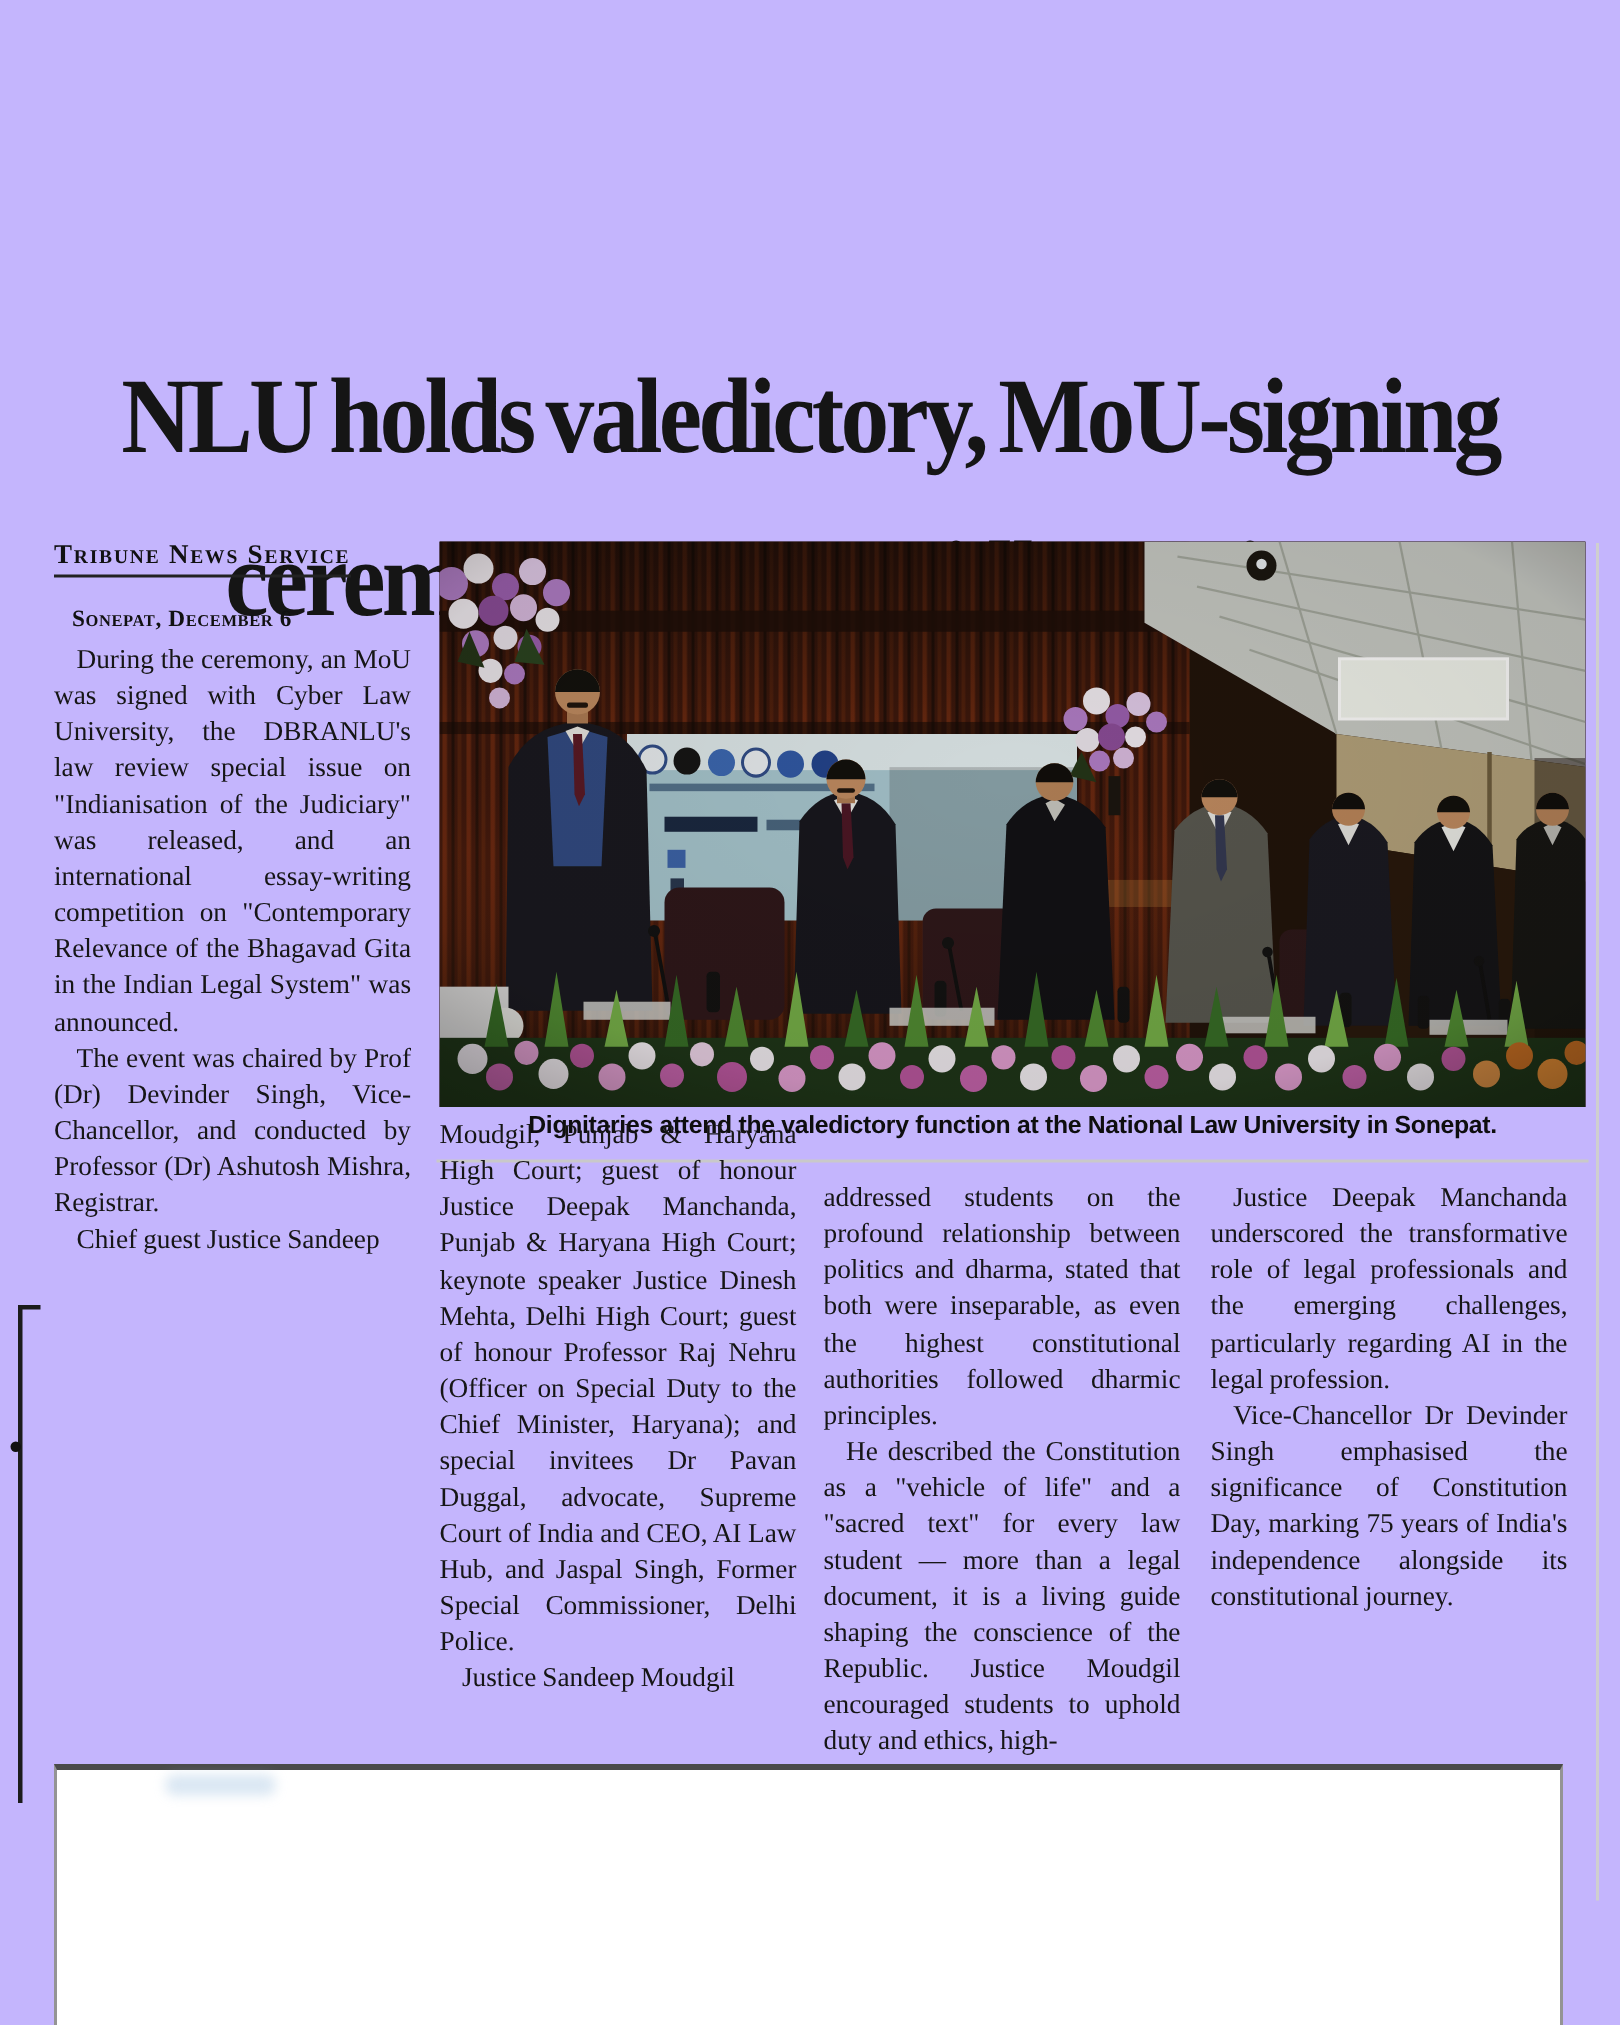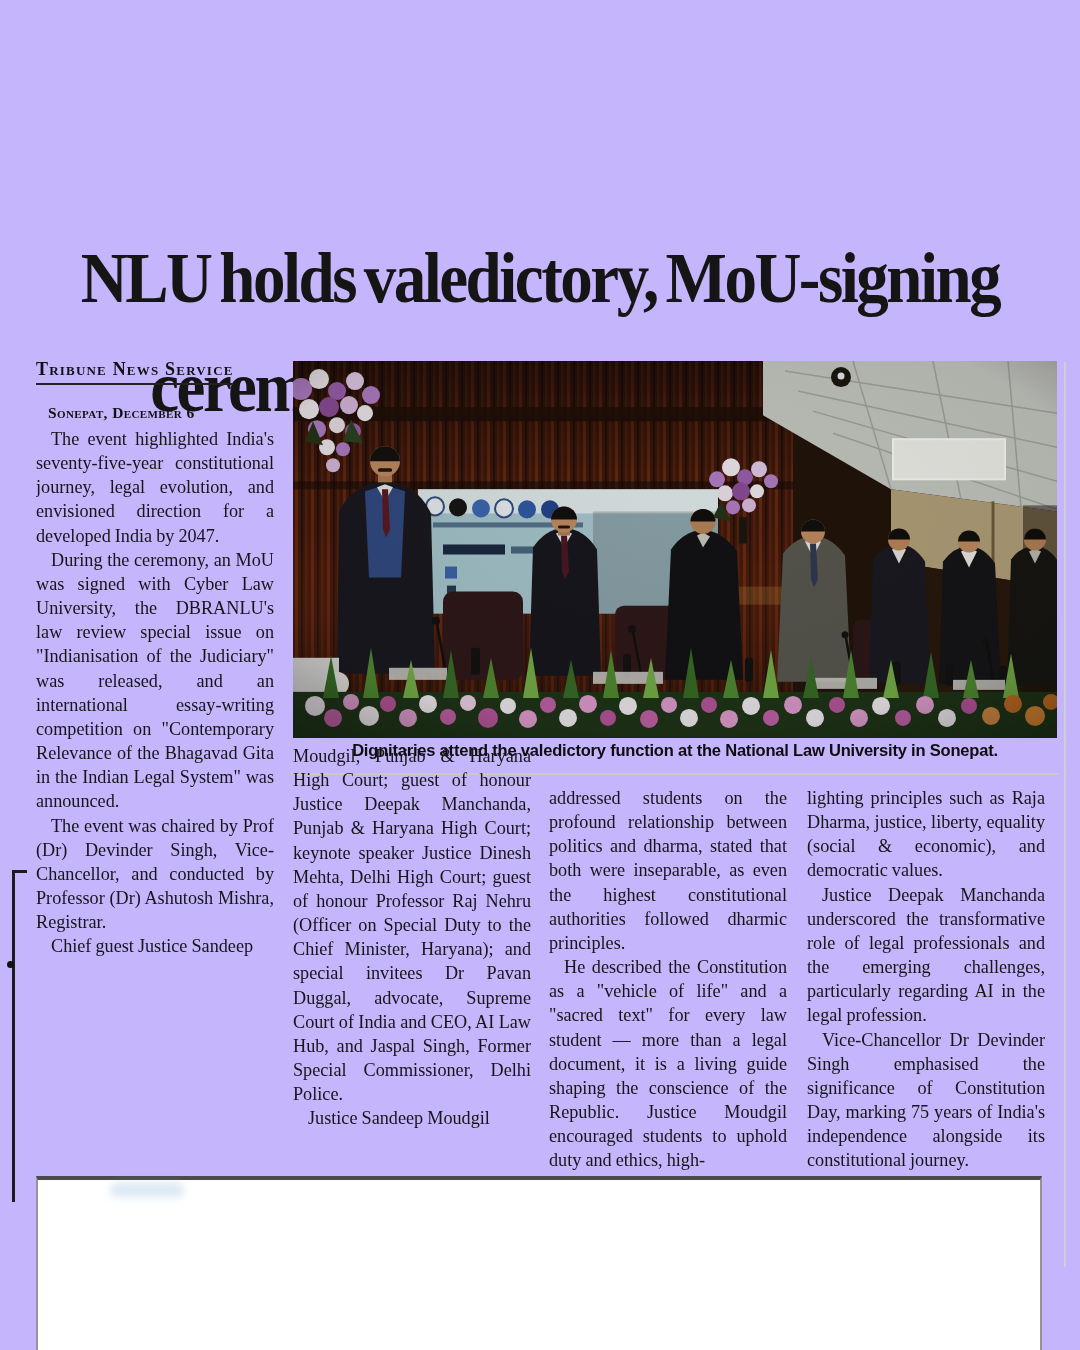--- a/index.html
+++ b/index.html
@@ -75,21 +75,20 @@
 
   <h1 class="abs headline">
     <span>NLU holds valedictory, MoU-signing</span><br>
     <span class="hl2-roman">ceremony on</span><span class="it">Samvidhan Diwas</span>
   </h1>
 
   <div class="abs byline">Tribune News Service</div>
   <div class="abs dateline">Sonepat, December 6</div>
 
   <div class="abs body-col col1">
-    <p class="ind">The event highlighted India's seventy-five-year constitutional journey, legal evolution, and envisioned direction for a developed India by 2047.</p>
     <p class="ind">During the ceremony, an MoU was signed with Cyber Law University, the DBRANLU's law review special issue on "Indianisation of the Judiciary" was released, and an international essay-writing competition on "Contemporary Relevance of the Bhagavad Gita in the Indian Legal System" was announced.</p>
     <p class="ind">The event was chaired by Prof (Dr) Devinder Singh, Vice-Chancellor, and conducted by Professor (Dr) Ashutosh Mishra, Registrar.</p>
     <p class="ind">Chief guest Justice Sandeep</p>
   </div>
 
   <figure class="abs photo">
     <svg viewBox="0 0 764 376" preserveAspectRatio="none">
       <defs>
         <pattern id="wood" width="16" height="376" patternUnits="userSpaceOnUse">
           <rect width="16" height="376" fill="#3d1206"></rect>
@@ -341,21 +340,20 @@
 
   <div class="abs body-col col2">
     <p>Moudgil, Punjab &amp; Haryana High Court; guest of honour Justice Deepak Manchanda, Punjab &amp; Haryana High Court; keynote speaker Justice Dinesh Mehta, Delhi High Court; guest of honour Professor Raj Nehru (Officer on Special Duty to the Chief Minister, Haryana); and special invitees Dr Pavan Duggal, advocate, Supreme Court of India and CEO, AI Law Hub, and Jaspal Singh, Former Special Commissioner, Delhi Police.</p>
     <p class="ind">Justice Sandeep Moudgil</p>
   </div>
   <div class="abs body-col col3">
     <p>addressed students on the profound relationship between politics and dharma, stated that both were inseparable, as even the highest constitutional authorities followed dharmic principles.</p>
     <p class="ind">He described the Constitution as a "vehicle of life" and a "sacred text" for every law student — more than a legal document, it is a living guide shaping the conscience of the Republic. Justice Moudgil encouraged students to uphold duty and ethics, high-</p>
   </div>
   <div class="abs body-col col4">
-    <p>lighting principles such as Raja Dharma, justice, liberty, equality (social &amp; economic), and democratic values.</p>
     <p class="ind">Justice Deepak Manchanda underscored the transformative role of legal professionals and the emerging challenges, particularly regarding AI in the legal profession.</p>
     <p class="ind">Vice-Chancellor Dr Devinder Singh emphasised the significance of Constitution Day, marking 75 years of India's independence alongside its constitutional journey.</p>
   </div>
 
   <div class="abs right-rule"></div>
   <div class="abs edge-line"></div>
   <div class="abs edge-hook"></div>
   <div class="abs edge-dot"></div>
   <div class="abs bottom-box"></div>
   <div class="abs box-smudge"></div>

